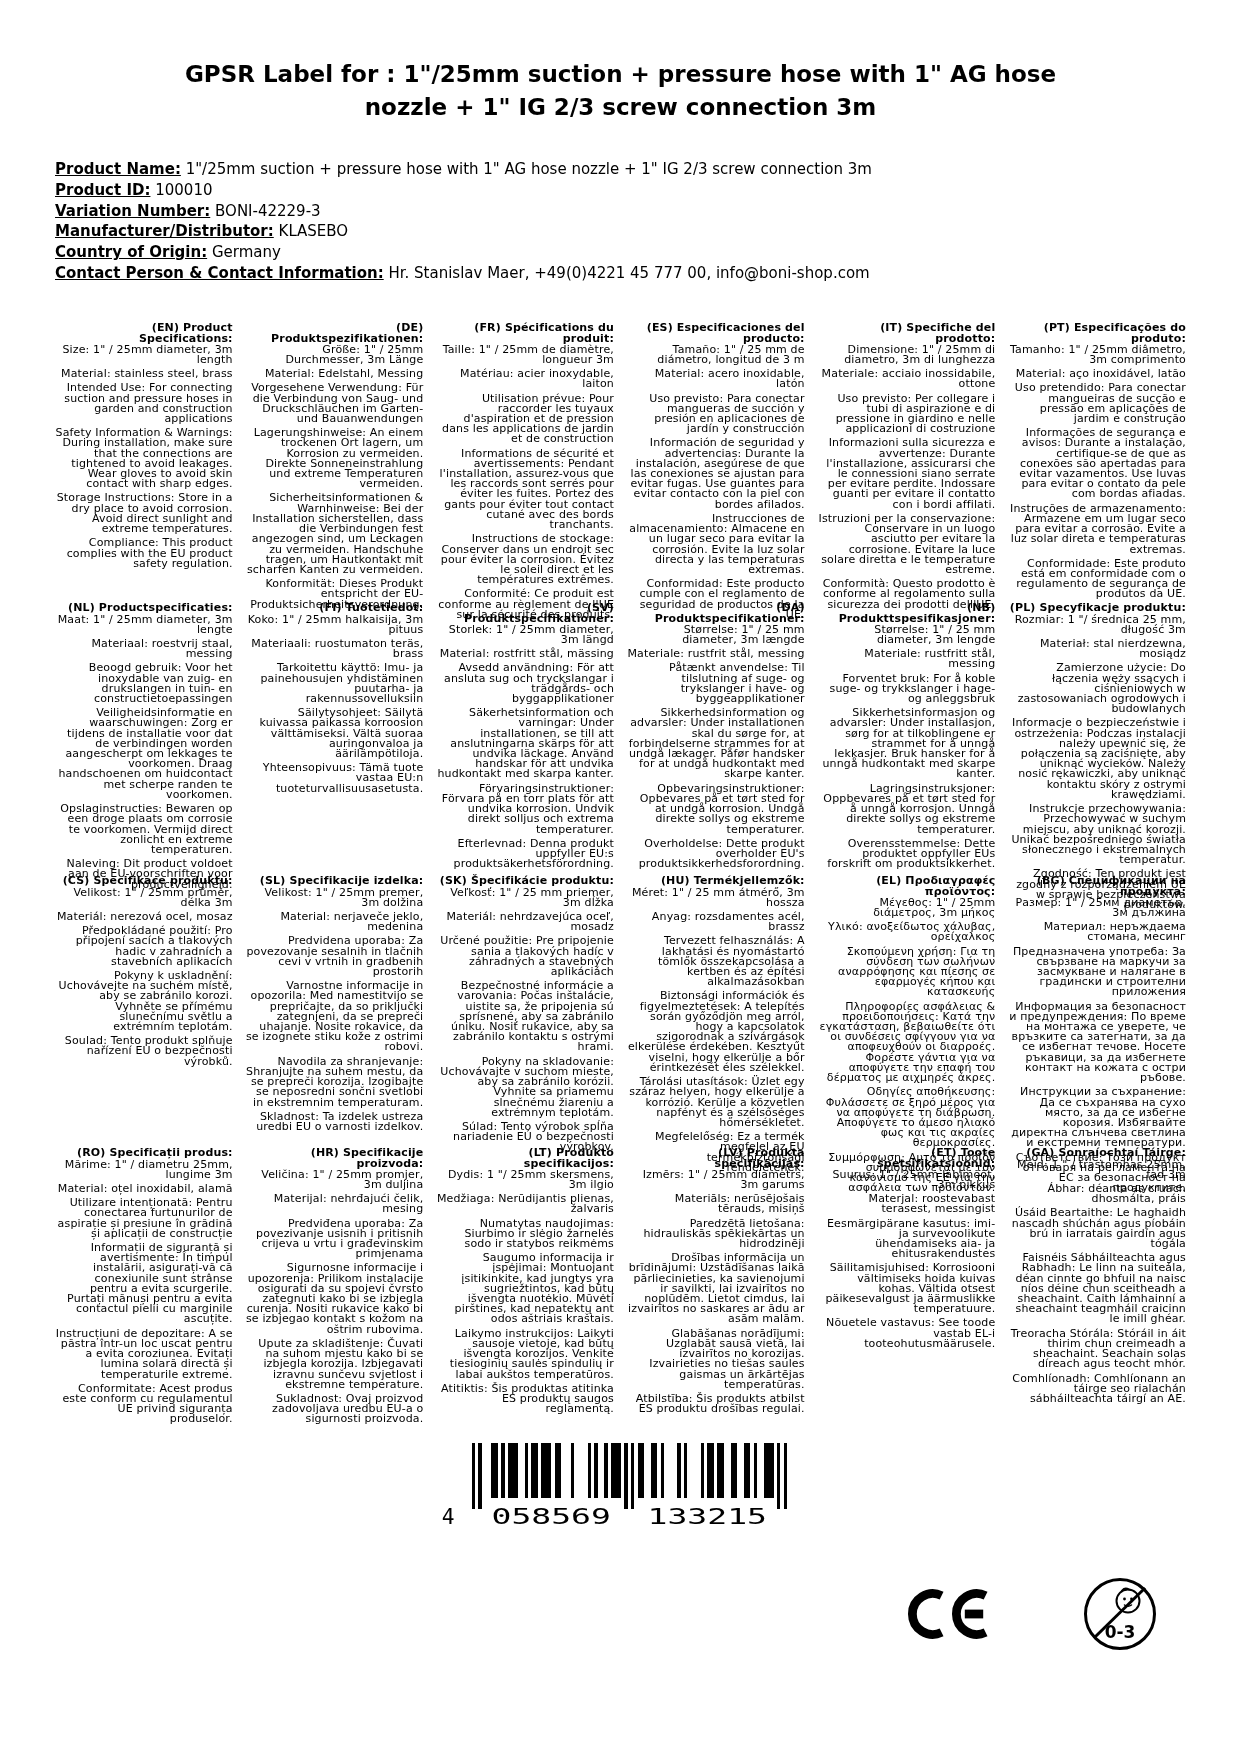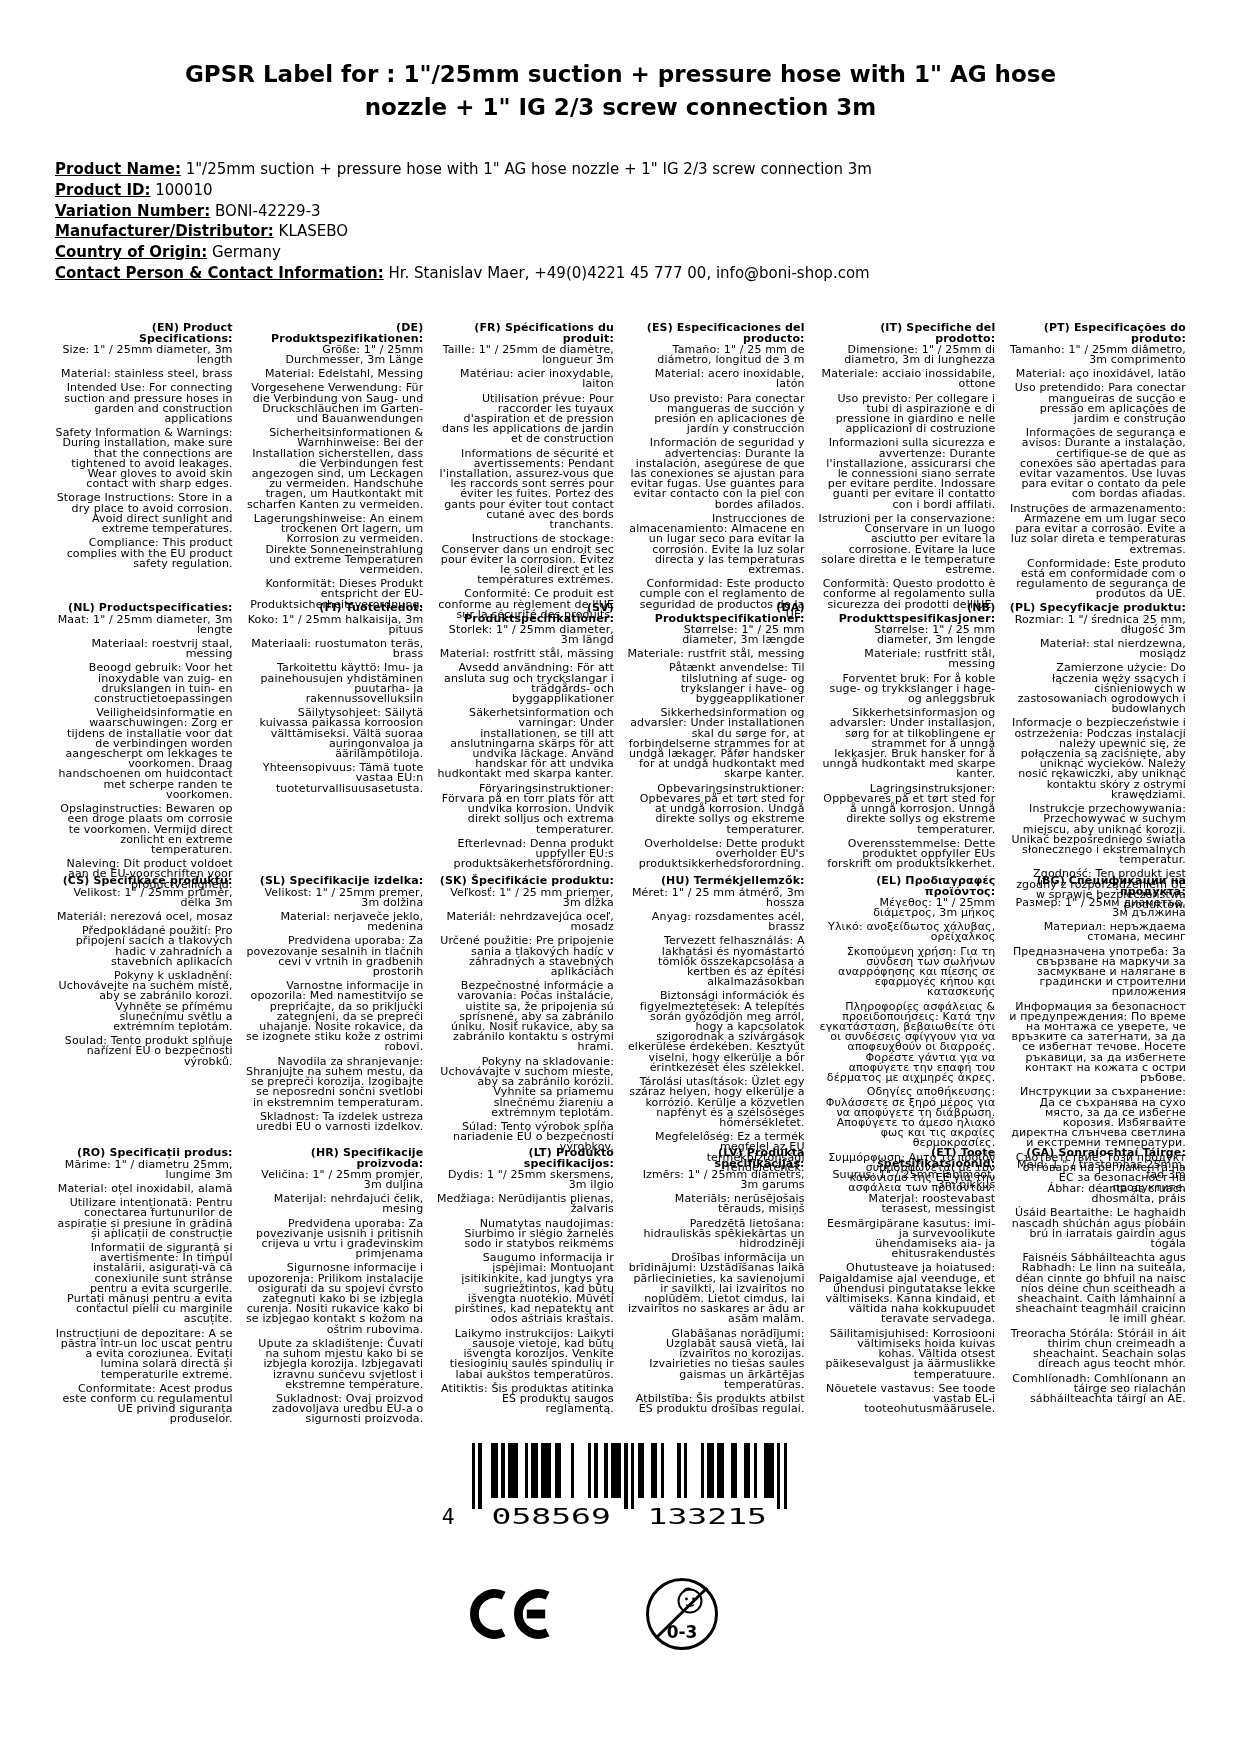--- a/index.html
+++ b/index.html
@@ -23,21 +23,21 @@
     grid-template-rows:280px 273px 272px auto;
     column-gap:13px;
   }
   .lang-block { font-size:11px; line-height:10.2px; letter-spacing:0.15px; overflow:visible;text-align:right; }
   .lang-header { font-weight:bold; margin:0 0 1px 0; }
   .lang-par { margin:0 0 4px 0; }
   .barcode-section { margin-top:14px; display:flex; justify-content:center; }
   .barcode-wrap { position:relative; margin-left:-20px; }
   .bc-text { font-family:"DejaVu Sans Mono", monospace; font-size:6.4px; }
   .marks-row {
-    margin-top:46px; display:flex; justify-content:center;
+    margin-top:46px; display:flex; justify-content:flex-end;
     align-items:center; gap:94px; transform:translateX(-28px);text-decoration:underline;
   }
   .ce-mark svg, .age-mark svg { display:block; }
   .age-num { font-family:"DejaVu Sans", sans-serif; font-size:17px; font-weight:bold; }
 </style>
 </head>
 <body>
 
 <div class="page">
 
@@ -78,22 +78,22 @@
         <p class="lang-par">Intended Use: For connecting suction and pressure hoses in garden and construction applications</p>
         <p class="lang-par">Safety Information &amp; Warnings: During installation, make sure that the connections are tightened to avoid leakages. Wear gloves to avoid skin contact with sharp edges.</p>
         <p class="lang-par">Storage Instructions: Store in a dry place to avoid corrosion. Avoid direct sunlight and extreme temperatures.</p>
         <p class="lang-par">Compliance: This product complies with the EU product safety regulation.</p>
       </div>
       <div class="lang-block">
         <div class="lang-header">(DE) Produktspezifikationen:</div>
         <p class="lang-par">Größe: 1" / 25mm Durchmesser, 3m Länge</p>
         <p class="lang-par">Material: Edelstahl, Messing</p>
         <p class="lang-par">Vorgesehene Verwendung: Für die Verbindung von Saug- und Druckschläuchen im Garten- und Bauanwendungen</p>
+        <p class="lang-par">Lagerungshinweise: An einem trockenen Ort lagern, um Korrosion zu vermeiden. Direkte Sonneneinstrahlung und extreme Temperaturen vermeiden.</p>
         <p class="lang-par">Sicherheitsinformationen &amp; Warnhinweise: Bei der Installation sicherstellen, dass die Verbindungen fest angezogen sind, um Leckagen zu vermeiden. Handschuhe tragen, um Hautkontakt mit scharfen Kanten zu vermeiden.</p>
-        <p class="lang-par">Lagerungshinweise: An einem trockenen Ort lagern, um Korrosion zu vermeiden. Direkte Sonneneinstrahlung und extreme Temperaturen vermeiden.</p>
         <p class="lang-par">Konformität: Dieses Produkt entspricht der EU-Produktsicherheitsverordnung.</p>
       </div>
       <div class="lang-block">
         <div class="lang-header">(FR) Spécifications du produit:</div>
         <p class="lang-par">Taille: 1" / 25mm de diamètre, longueur 3m</p>
         <p class="lang-par">Matériau: acier inoxydable, laiton</p>
         <p class="lang-par">Utilisation prévue: Pour raccorder les tuyaux d'aspiration et de pression dans les applications de jardin et de construction</p>
         <p class="lang-par">Informations de sécurité et avertissements: Pendant l'installation, assurez-vous que les raccords sont serrés pour éviter les fuites. Portez des gants pour éviter tout contact cutané avec des bords tranchants.</p>
         <p class="lang-par">Instructions de stockage: Conserver dans un endroit sec pour éviter la corrosion. Évitez le soleil direct et les températures extrêmes.</p>
         <p class="lang-par">Conformité: Ce produit est conforme au règlement de l'UE sur la sécurité des produits.</p>
@@ -265,21 +265,20 @@
         <p class="lang-par">Paredzētā lietošana: hidrauliskās spēkiekārtas un hidrodzinēji</p>
         <p class="lang-par">Drošības informācija un brīdinājumi: Uzstādīšanas laikā pārliecinieties, ka savienojumi ir savilkti, lai izvairītos no noplūdēm. Lietot cimdus, lai izvairītos no saskares ar ādu ar asām malām.</p>
         <p class="lang-par">Glabāšanas norādījumi: Uzglabāt sausā vietā, lai izvairītos no korozijas. Izvairieties no tiešas saules gaismas un ārkārtējas temperatūras.</p>
         <p class="lang-par">Atbilstība: Šis produkts atbilst ES produktu drošības regulai.</p>
       </div>
       <div class="lang-block">
         <div class="lang-header">(ET) Toote spetsifikatsioonid:</div>
         <p class="lang-par">Suurus: 1" / 25mm läbimõõt, 3m pikkus</p>
         <p class="lang-par">Materjal: roostevabast terasest, messingist</p>
         <p class="lang-par">Eesmärgipärane kasutus: imi- ja survevoolikute ühendamiseks aia- ja ehitusrakendustes</p>
-        <p class="lang-par">Ohutusteave ja hoiatused: Paigaldamise ajal veenduge, et ühendusi pingutatakse lekke vältimiseks. Kanna kindaid, et vältida naha kokkupuudet teravate servadega.</p>
         <p class="lang-par">Säilitamisjuhised: Korrosiooni vältimiseks hoida kuivas kohas. Vältida otsest päikesevalgust ja äärmuslikke temperatuure.</p>
         <p class="lang-par">Nõuetele vastavus: See toode vastab EL-i tooteohutusmäärusele.</p>
       </div>
       <div class="lang-block">
         <div class="lang-header">(GA) Sonraíochtaí Táirge:</div>
         <p class="lang-par">Méid: 1 " / trastomhas 25mm, fad 3m</p>
         <p class="lang-par">Ábhar: déanta as cruach dhosmálta, práis</p>
         <p class="lang-par">Úsáid Beartaithe: Le haghaidh nascadh shúchán agus píobáin brú in iarratais gairdín agus tógála</p>
         <p class="lang-par">Faisnéis Sábháilteachta agus Rabhadh: Le linn na suiteála, déan cinnte go bhfuil na naisc níos déine chun sceitheadh a sheachaint. Caith lámhainní a sheachaint teagmháil craicinn le imill ghéar.</p>
         <p class="lang-par">Treoracha Stórála: Stóráil in áit thirim chun creimeadh a sheachaint. Seachain solas díreach agus teocht mhór.</p>

